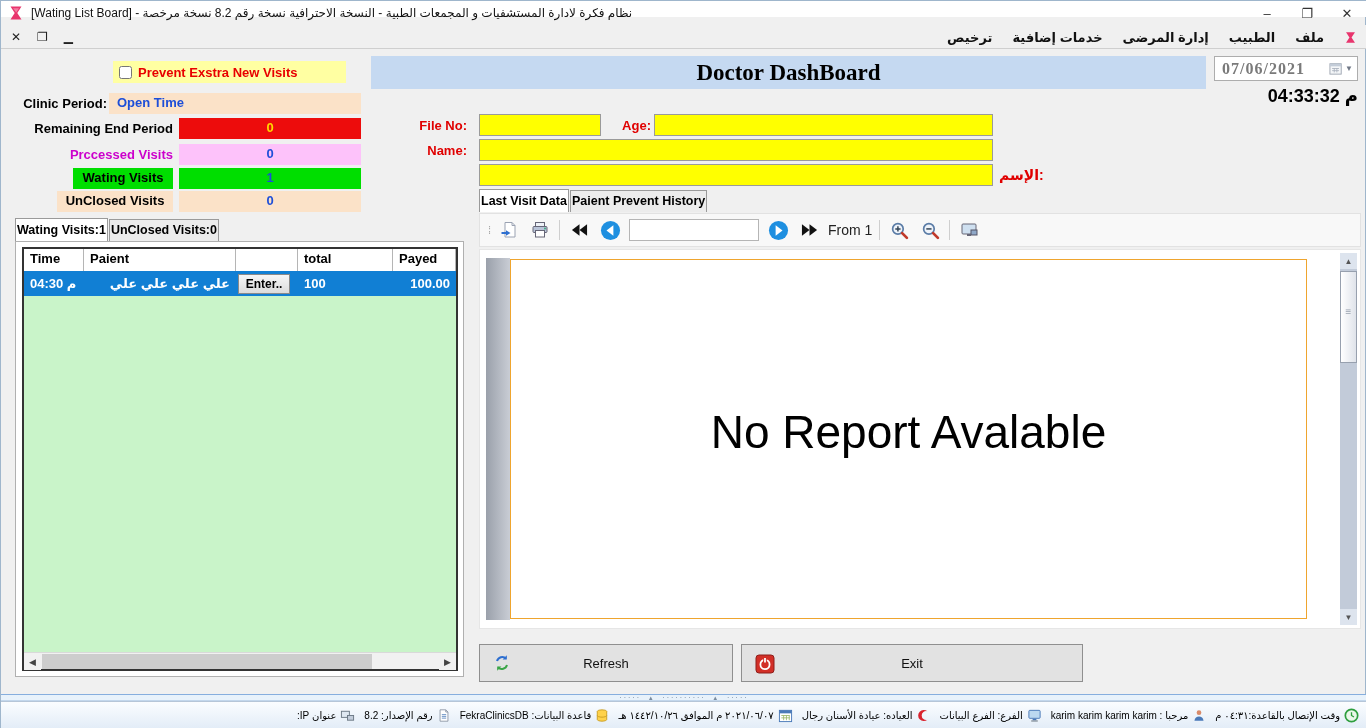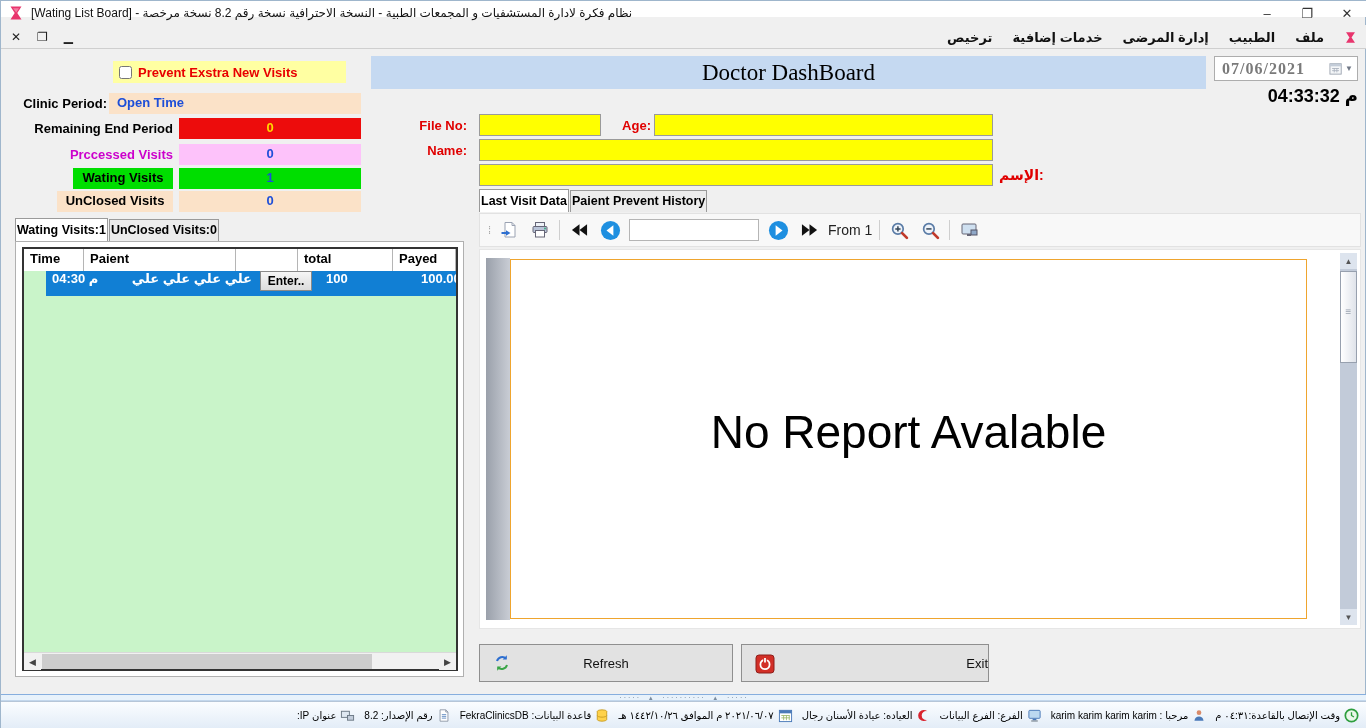--- a/index.html
+++ b/index.html
@@ -36,35 +36,35 @@
   .tab { display:inline-block; padding:3px 1px 4px; font-size:12.5px; font-weight:bold; color:#000;
          border:1px solid #9a9a9a; border-bottom:none; background:#ececec; }
   .tab.active { background:#ffffff; position:relative; z-index:3; padding-top:4px; }
 
   
   #tablewrap { left:14px; top:240px; width:449px; height:436px; background:#fff; border:1px solid #b0b0b0; }
   #tablebox { position:absolute; left:6px; top:5px; width:436px; height:424px; border:2px solid #333;
               display:flex; flex-direction:column; background:#c9f4c9; }
   .thead { display:flex; background:#fff; height:22px; flex:0 0 22px; }
   .thead .c { font-size:13px; font-weight:bold; color:#000; border-right:1px solid #b5b5b5; padding:2px 6px; white-space:nowrap; overflow:hidden;}
-  .trow { display:flex; background:#117fd4; height:25px; flex:0 0 25px; color:#fff; font-weight:bold; font-size:13px; align-items:flex-start;margin-left:22px; }
+  .trow { display:flex; background:#117fd4; height:25px; flex:0 0 25px; color:#fff; font-weight:bold; font-size:13px; align-items:center; }
   .trow .c { padding:0 6px; white-space:nowrap; overflow:hidden; }
   .cw0{width:60px;} .cw1{width:152px;} .cw2{width:62px;} .cw3{width:95px;} .cw4{flex:1;}
   .greenfill { flex:1; background:#c9f4c9; }
   .enterbtn { display:inline-block; width:52px; height:20px; line-height:18px; text-align:center;
               background:linear-gradient(#f6f6f6,#dcdcdc); border:1px solid #8a8a8a; color:#000;
               font-size:12px; font-weight:bold; }
   .hscroll { flex:0 0 17px; background:#f1f1f1; border-top:1px solid #d9d9d9; position:relative; }
   .hs-arrow { position:absolute; top:0; width:17px; height:17px; display:flex; align-items:center; justify-content:center;
               background:#f1f1f1; color:#444; font-size:9px; }
   .hs-thumb { position:absolute; left:18px; top:1px; height:15px; width:330px; background:#cdcdcd; }
 
   
   #dashheader { left:370px; top:55px; width:835px; height:33px; background:#c5d9f1; display:flex; align-items:center; justify-content:center; }
-  #dashheader span { font-family:"Liberation Serif","DejaVu Serif",serif; font-weight:normal; font-size:23px; color:#000; }
+  #dashheader span { font-family:"Liberation Serif","DejaVu Serif",serif; font-weight:bold; font-size:23px; color:#000; }
   #datebox { left:1213px; top:55px; width:144px; height:25px; background:#fff; border:1px solid #adadad;
              display:flex; align-items:center; padding:0 4px 0 7px; }
   #datebox .d { font-family:"Liberation Serif","DejaVu Serif",serif; font-weight:bold; font-size:16px; color:#7a7a7a; flex:1; letter-spacing:1px;}
   #clock { left:1150px; top:84px; width:207px; text-align:right; font-size:18px; font-weight:bold; color:#000; }
 
   .fieldlbl { font-size:13px; font-weight:bold; color:#e00000; text-align:right; white-space:nowrap; }
   .yfield { background:#ffff00; border:1px solid #9a9a9a; height:22px; font-size:13px; padding:0 4px; }
 
   
   #rtabs { left:478px; top:188px; height:24px; }
@@ -310,21 +310,21 @@
     <span class="bicon">
       <svg width="18" height="18" viewBox="0 0 18 18">
           <path d="M4 7a5.5 5.5 0 0 1 9-2.6" fill="none" stroke="#2e6fd0" stroke-width="2"></path>
           <path d="M13.8 1.2v4.2h-4.2z" fill="#2e6fd0"></path>
           <path d="M14 11a5.5 5.5 0 0 1-9 2.6" fill="none" stroke="#3aa546" stroke-width="2"></path>
           <path d="M4.2 16.8v-4.2h4.2z" fill="#3aa546"></path>
         </svg>
     </span>
     <span>Refresh</span>
   </div>
-  <div class="bigbtn" style="left:740px;width:248px;justify-content:flex-end;">
+  <div class="bigbtn" style="left:740px;width:342px;">
     <span class="bicon">
       <svg width="20" height="20" viewBox="0 0 20 20">
           <rect x="1" y="1" width="18" height="18" rx="3" fill="#d22f27" stroke="#8e1f1a"></rect>
           <circle cx="10" cy="10.5" r="4.6" fill="none" stroke="#fff" stroke-width="1.8"></circle>
           <path d="M10 3.5v5" stroke="#d22f27" stroke-width="3.6"></path>
           <path d="M10 4v4.5" stroke="#fff" stroke-width="1.8"></path>
         </svg>
     </span>
     <span>Exit</span>
   </div>

